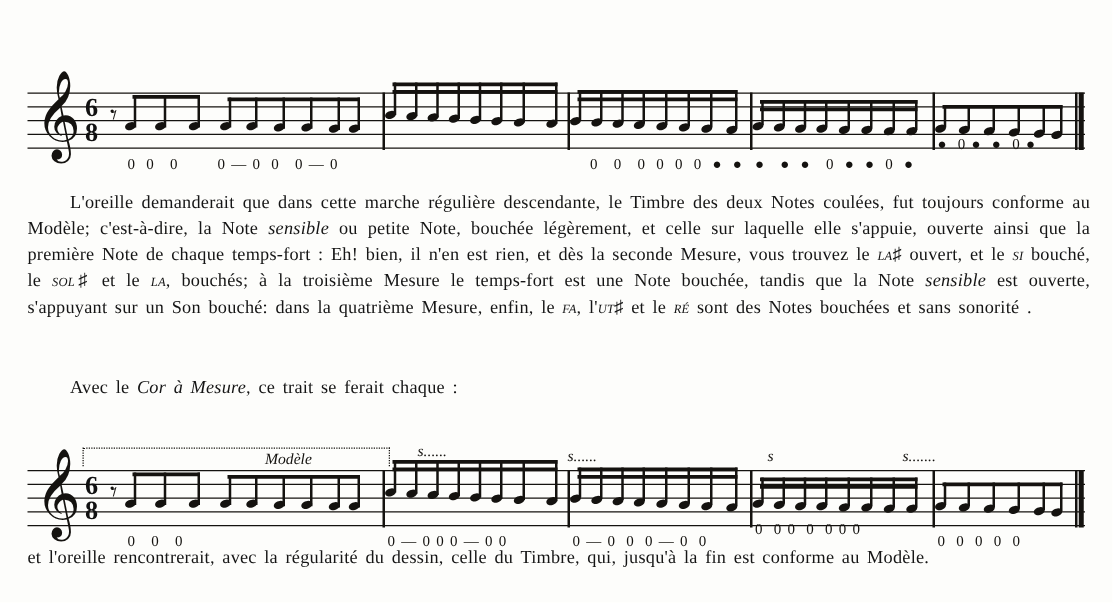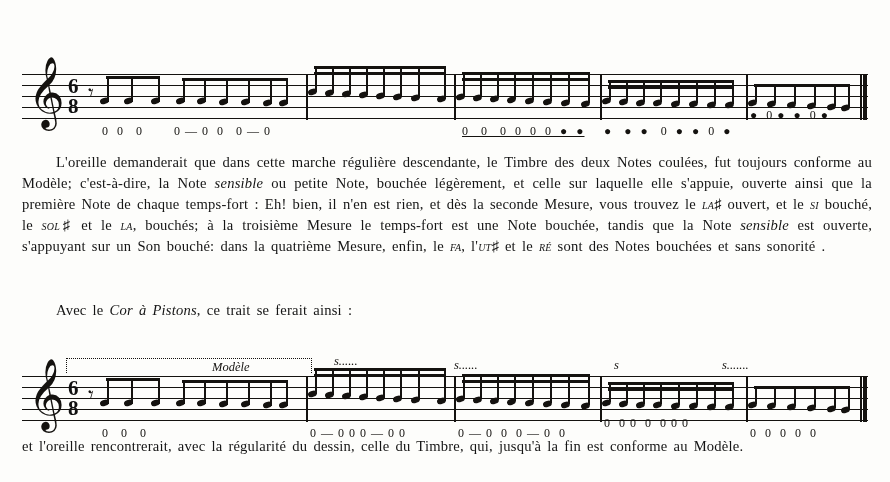--- a/index.html
+++ b/index.html
@@ -275,31 +275,31 @@
       </div>
 
       <div class="endbar" style="left:838px;">
         <div class="thin"></div>
         <div class="thick"></div>
       </div>
     </div>
 
     <div class="fingering" style="left:80px; top:50px;">0  0   0</div>
     <div class="fingering" style="left:152px; top:50px;">0 — 0  0   0 — 0</div>
-    <div class="fingering" style="left:440px; top:50px;text-decoration:underline;">0   0   0  0  0  0  ●  ●</div>
+    <div class="fingering" style="left:450px; top:50px;">0   0   0  0  0  0  ●  ●</div>
     <div class="fingering" style="left:582px; top:50px;">●   ●  ●   0  ●  ●  0  ●</div>
     <div class="fingering" style="left:728px; top:34px;">●  0 ●  ●  0 ●</div>
   </div>
 
   <div class="prose" style="top:152px;">
     <span class="indent"></span><span>L'oreille demanderait que dans cette marche régulière descendante, le Timbre des deux Notes coulées, fut toujours conforme au Modèle; c'est-à-dire, la Note </span><span class="it">sensible</span><span> ou petite Note, bouchée légèrement, et celle sur laquelle elle s'appuie, ouverte ainsi que la première Note de chaque temps-fort : Eh! bien, il n'en est rien, et dès la seconde Mesure, vous trouvez le </span><span class="sc">la</span><span>♯ ouvert, et le </span><span class="sc">si</span><span> bouché, le </span><span class="sc">sol</span><span>♯ et le </span><span class="sc">la</span><span>, bouchés; à la troisième Mesure le temps-fort est une Note bouchée, tandis que la Note </span><span class="it">sensible</span><span> est ouverte, s'appuyant sur un Son bouché: dans la quatrième Mesure, enfin, le </span><span class="sc">fa</span><span>, l'</span><span class="sc">ut</span><span>♯ et le </span><span class="sc">ré</span><span> sont des Notes bouchées et sans sonorité .</span>
   </div>
 
   <div class="prose" style="top:300px;">
-    <span class="indent"></span><span>Avec le </span><span class="it">Cor à Pistons</span><span>, ce trait se ferait ainsi :</span>
+    <span class="indent"></span><span>Avec le </span><span class="it">Cor à Mesure</span><span>, ce trait se ferait chaque :</span>
   </div>
 
   <div class="system" style="top:352px; height:80px;">
 
     <div class="modele-box" style="left:44px; top:6px; width:244px; height:14px;"></div>
     <div class="modele-label" style="left:190px; top:8px;">Modèle</div>
 
     <div class="sline" style="left:312px; top:2px;">s......</div>
     <div class="sline" style="left:432px; top:6px;">s......</div>
     <div class="sline" style="left:592px; top:6px;">s</div>

